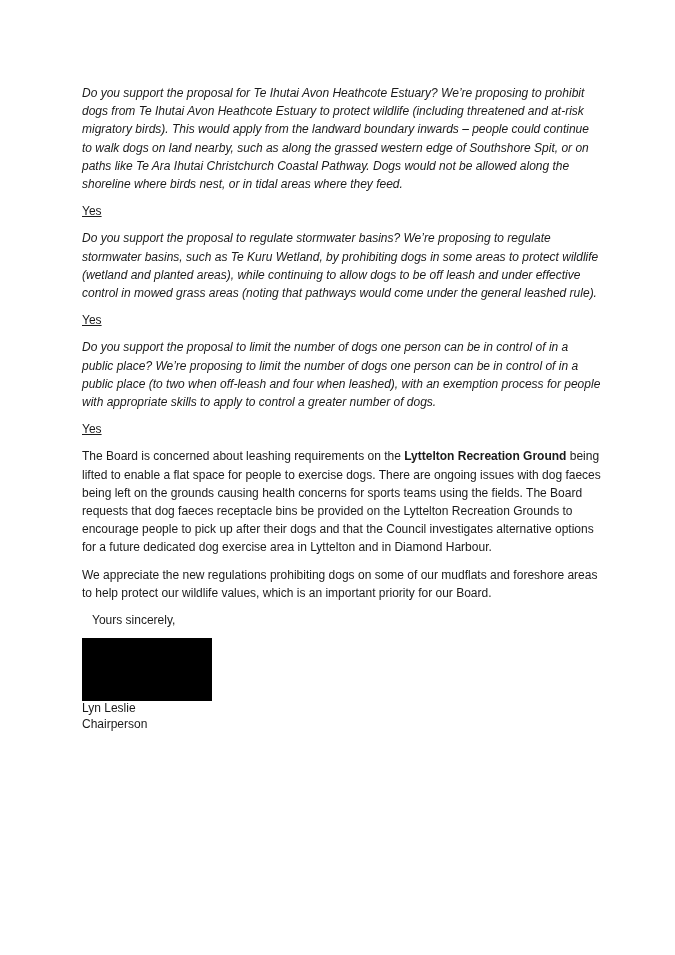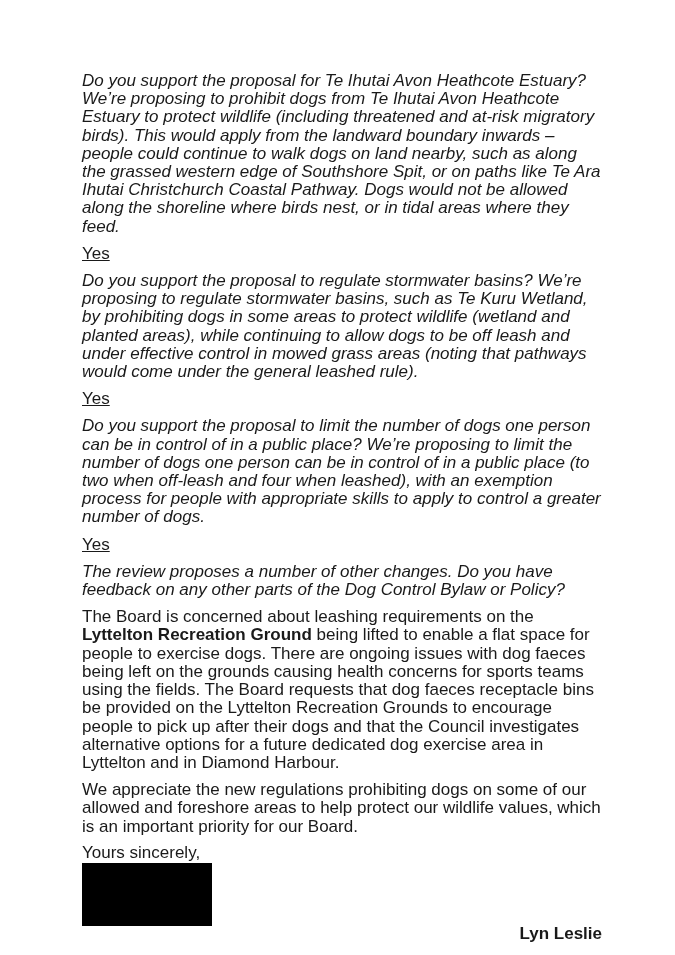--- a/index.html
+++ b/index.html
@@ -11,74 +11,74 @@
       width: 675px;
       height: 955px;
       position: relative;
       overflow: hidden;
       font-family: "Liberation Sans", "DejaVu Sans", sans-serif;
       color: #1a1a1a;
     }
     .page {
       position: absolute;
       left: 82px;
-      top: 72px;
+      top: 84px;
       width: 520px;
-      font-size: 17px;
+      font-size: 12px;
       line-height: 18.2px;
     }
     .p {
       margin: 0 0 9px 0;
     }
     .q {
       font-style: italic;
     }
     .ans {
       margin: 0 0 9px 0;
       text-decoration: underline;
     }
     .body-text {
       margin: 0 0 9px 0;
     }
     b { font-weight: bold; }
     .closing {
-      margin: 0;
+      margin: 10px;
       line-height: 16px;
     }
     .redaction {
       width: 130px;
       height: 63px;
       background: #000000;
       margin-top: 2px;
     }
     .sig-line {
       margin: 0;
       line-height: 15.5px;
     }
-    .sig-name { font-weight: bold; text-align: right; }
+    .sig-name { font-weight: normal; }
   </style>
 </head>
 <body>
 
 <div class="page">
 
   <p class="p q">Do you support the proposal for Te Ihutai Avon Heathcote Estuary? We’re proposing to prohibit dogs from Te Ihutai Avon Heathcote Estuary to protect wildlife (including threatened and at-risk migratory birds). This would apply from the landward boundary inwards – people could continue to walk dogs on land nearby, such as along the grassed western edge of Southshore Spit, or on paths like Te Ara Ihutai Christchurch Coastal Pathway. Dogs would not be allowed along the shoreline where birds nest, or in tidal areas where they feed.</p>
   <p class="ans">Yes</p>
 
   <p class="p q">Do you support the proposal to regulate stormwater basins? We’re proposing to regulate stormwater basins, such as Te Kuru Wetland, by prohibiting dogs in some areas to protect wildlife (wetland and planted areas), while continuing to allow dogs to be off leash and under effective control in mowed grass areas (noting that pathways would come under the general leashed rule).</p>
   <p class="ans">Yes</p>
 
   <p class="p q">Do you support the proposal to limit the number of dogs one person can be in control of in a public place? We’re proposing to limit the number of dogs one person can be in control of in a public place (to two when off-leash and four when leashed), with an exemption process for people with appropriate skills to apply to control a greater number of dogs.</p>
   <p class="ans">Yes</p>
 
-  <p class="p q">The review proposes a number of other changes. Do you have feedback on any other parts of the Dog Control Bylaw or Policy?</p>
 
   <p class="body-text"><span>The Board is concerned about leashing requirements on the </span><b>Lyttelton Recreation Ground</b><span> being lifted to enable a flat space for people to exercise dogs.  There are ongoing issues with dog faeces being left on the grounds causing health concerns for sports teams using the fields. The Board requests that dog faeces receptacle bins be provided on the Lyttelton Recreation Grounds to encourage people to pick up after their dogs and that the Council investigates alternative options for a future dedicated dog exercise area in Lyttelton and in Diamond Harbour.</span></p>
 
-  <p class="body-text">We appreciate the new regulations prohibiting dogs on some of our allowed and foreshore areas to help protect our wildlife values, which is an important priority for our Board.</p>
+  <p class="body-text">We appreciate the new regulations prohibiting dogs on some of our mudflats and foreshore areas to help protect our wildlife values, which is an important priority for our Board.</p>
 
   <p class="closing">Yours sincerely,</p>
 
   <div class="redaction"></div>
 
   <p class="sig-line sig-name">Lyn Leslie</p>
+  <p class="sig-line">Chairperson</p>
 
 </div>
 
 </body></html>

